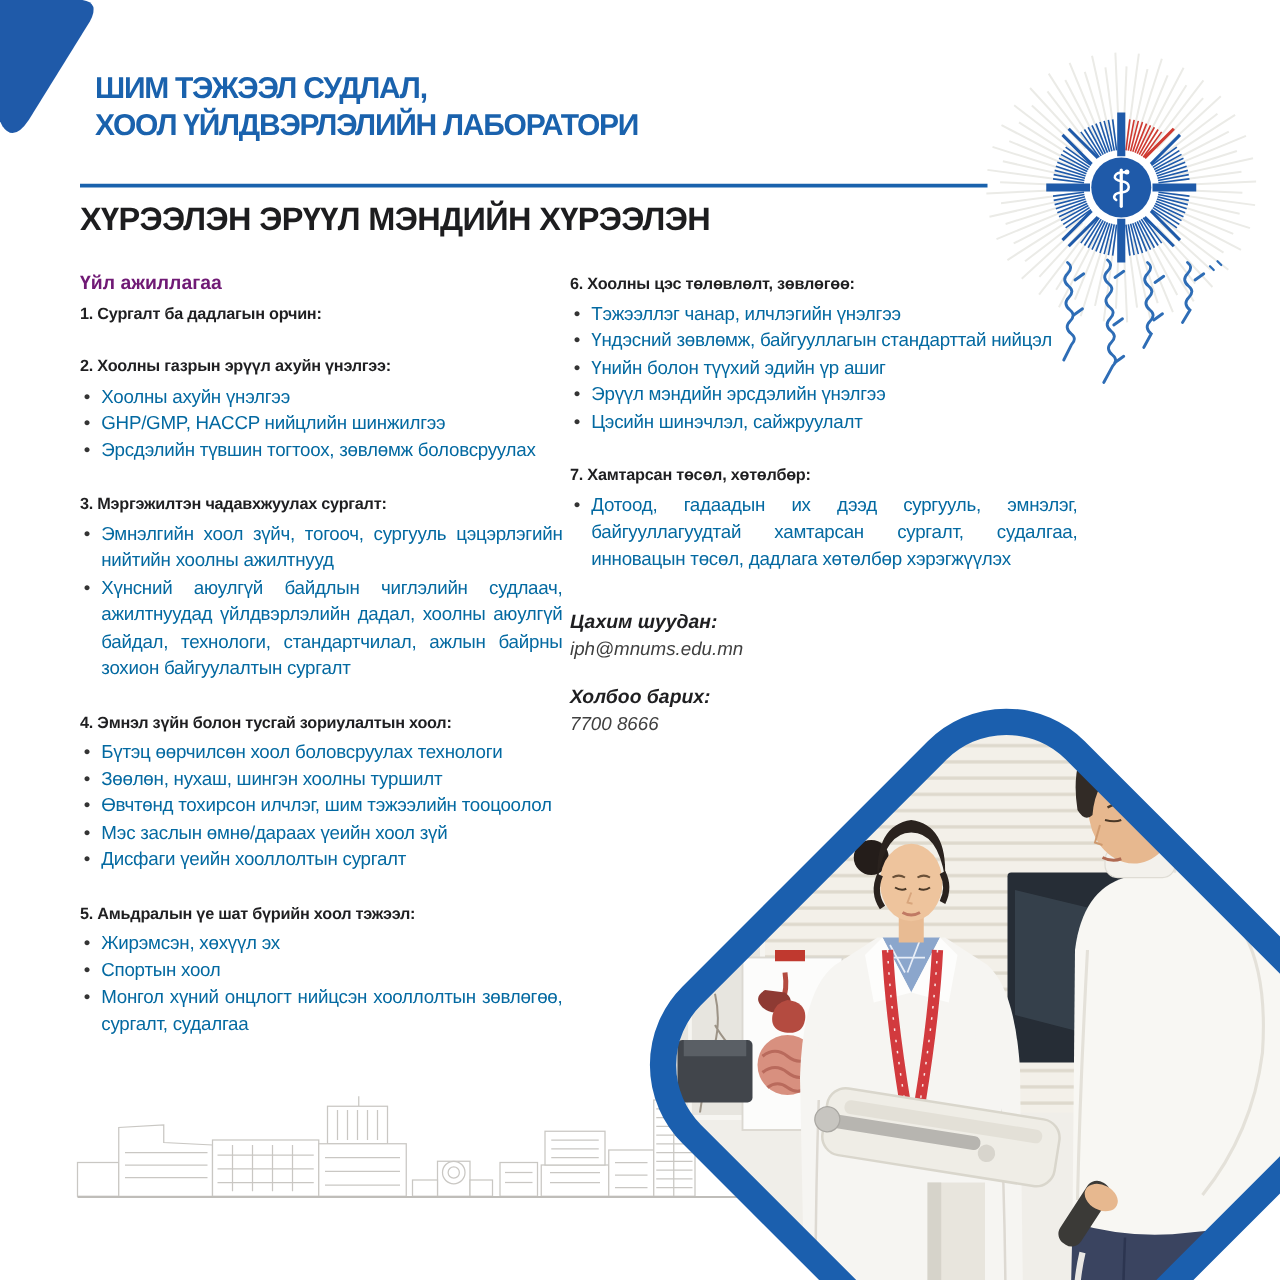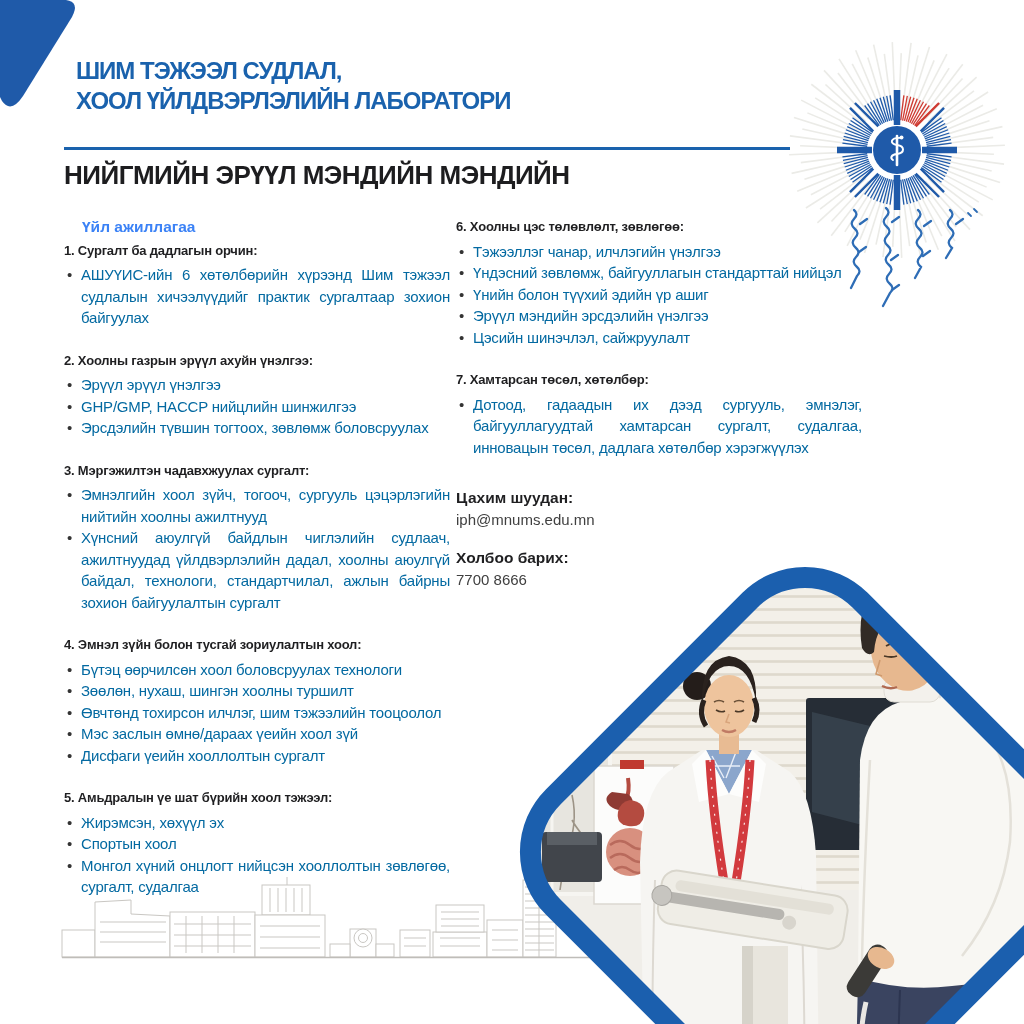--- a/index.html
+++ b/index.html
@@ -17,50 +17,50 @@
   }
   .divider{left:64px;top:147px;width:726px;height:3px;background:#1a62ad;}
   .subtitle{
     left:64px;top:160px;width:740px;
     font-size:26px;font-weight:700;letter-spacing:-0.5px;color:#1d1d1f;
   }
   
   .col{top:216px;font-size:15px;line-height:21.5px;}
   .col-left{left:64px;width:386px;}
   .col-right{left:456px;width:406px;}
-  .activity{font-weight:700;color:#3b82f6;font-size:15.5px;margin:0 0 2px 18px;}
+  .activity{font-weight:700;color:#701a75;font-size:15.5px;margin:0 0 2px 0;}
   .sec{margin:0 0 21px 0;}
   .sec-h{margin:0 0 3px 0;font-size:13px;font-weight:700;color:#1f1f21;letter-spacing:-0.2px;}
   ul.blist{margin:0;padding:0;list-style:none;}
   ul.blist li{
     position:relative;padding-left:17px;text-align:justify;
     letter-spacing:-0.2px;color:#0369a1;
   }
   ul.blist li::before{content:"\2022";position:absolute;left:3px;color:#343434;}
-  .contact{margin-top:29px;}
+  .contact{margin-top:29px;font-style:italic;}
   .c-label{font-weight:700;color:#1f1f21;font-size:15.5px;}
   .c-val{color:#404040;}
   .c-gap{height:17px;}
   
   svg{display:block;}
   .noclick{pointer-events:none;}
 </style>
 </head>
 <body>
 
 <svg class="abs noclick" style="left:0;top:0" width="120" height="140" viewBox="0 0 120 140">
   <path d="M0,0 L66,0 Q80,2 72,17 L23,96 Q11,114 2,101 L0,97 Z" fill="#1f5aa9"></path>
 </svg>
 
 <div class="abs title">
   <div>ШИМ ТЭЖЭЭЛ СУДЛАЛ,</div>
   <div>ХООЛ ҮЙЛДВЭРЛЭЛИЙН ЛАБОРАТОРИ</div>
 </div>
 <div class="abs divider"></div>
-<div class="abs subtitle">НИЙГМИЙН ЭРҮҮЛ МЭНДИЙН МЭНДИЙН</div>
+<div class="abs subtitle">ХҮРЭЭЛЭН ЭРҮҮЛ МЭНДИЙН ХҮРЭЭЛЭН</div>
 
 <svg class="abs noclick" style="left:782px;top:38px" width="232" height="312" viewBox="0 0 232 312">
   <g id="logo-halo">
       <line x1="156.960025306438" y1="110.16798573065589" x2="222.89720793084064" y2="107.28910616454371" stroke="#ebebe7" stroke-width="1.6"></line>
       <line x1="156.64068417770005" y1="106.51789992675783" x2="211.1701515532596" y2="99.338959354655" stroke="#ebebe7" stroke-width="1.6"></line>
       <line x1="156.0044322990372" y1="102.90953621459968" x2="220.4399687689528" y2="88.62452169468489" stroke="#ebebe7" stroke-width="1.6"></line>
       <line x1="155.05611193142553" y1="99.37035642082053" x2="207.510544222578" y2="82.83153744808551" stroke="#ebebe7" stroke-width="1.6"></line>
       <line x1="153.80294036547406" y1="95.92729584066623" x2="214.77898951121898" y2="70.6701893045703" stroke="#ebebe7" stroke-width="1.6"></line>
       <line x1="152.2544549934853" y1="92.60655824412858" x2="201.0400508182875" y2="67.21038451620171" stroke="#ebebe7" stroke-width="1.6"></line>
       <line x1="150.4224407241412" y1="89.4334164494334" x2="206.08627614779166" y2="53.97164229854302" stroke="#ebebe7" stroke-width="1.6"></line>
@@ -237,31 +237,27 @@
     <path d="M186,175 l3,3 M192,171 l3,3" stroke-width="1.8"></path>
   </g>
 </svg>
 
 <div class="abs col col-left">
   <p class="activity">Үйл ажиллагаа</p>
   <div>
 
       <section class="sec">
         <h3 class="sec-h">1. Сургалт ба дадлагын орчин:</h3>
-        <ul class="blist">
-
-            <li>АШУҮИС-ийн 6 хөтөлбөрийн хүрээнд Шим тэжээл судлалын хичээлүүдийг практик сургалтаар зохион байгуулах</li>
-          </ul>
       </section>
 
       <section class="sec">
         <h3 class="sec-h">2. Хоолны газрын эрүүл ахуйн үнэлгээ:</h3>
         <ul class="blist">
 
-            <li>Эрүүл эрүүл үнэлгээ</li>
+            <li>Хоолны ахуйн үнэлгээ</li>
 
             <li>GHP/GMP, HACCP нийцлийн шинжилгээ</li>
 
             <li>Эрсдэлийн түвшин тогтоох, зөвлөмж боловсруулах</li>
           </ul>
       </section>
 
       <section class="sec">
         <h3 class="sec-h">3. Мэргэжилтэн чадавхжуулах сургалт:</h3>
         <ul class="blist">

